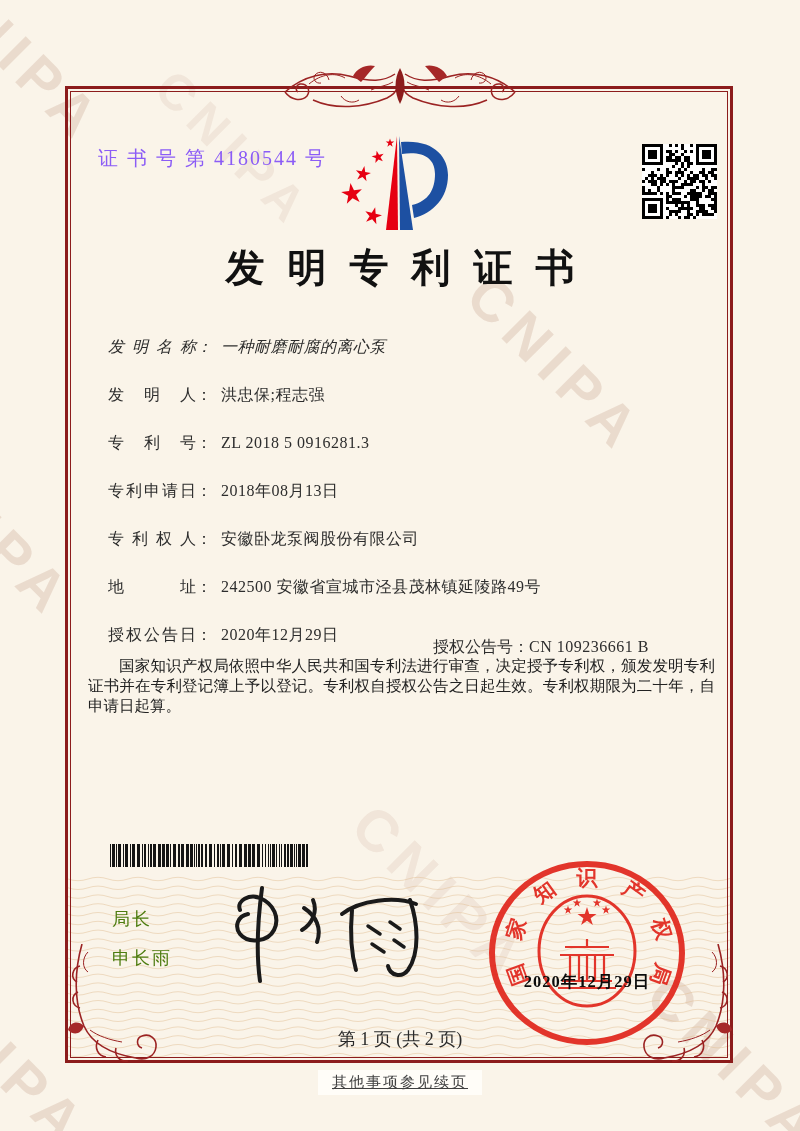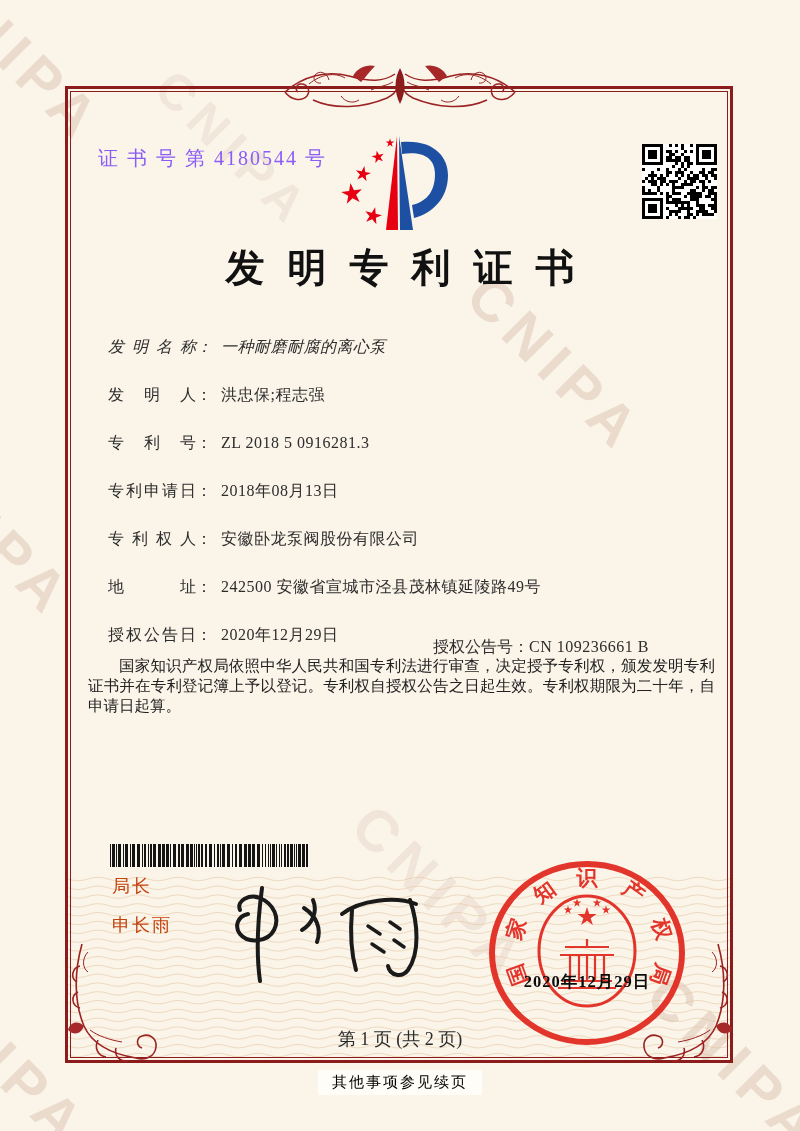--- a/index.html
+++ b/index.html
@@ -38,33 +38,33 @@
   .flabel{display:inline-block; width:88px; text-align:justify; text-align-last:justify; vertical-align:top;}
   .fcolon{display:inline-block; margin-right:9px;}
   .fvalue{letter-spacing:0.5px;}
   .grant-no{position:absolute; left:325px; top:0; white-space:nowrap;margin-top:12px;}
   .body-text{
     left:88px; top:656px; width:627px;
     font-size:15.5px; line-height:20px; text-align:justify;
     color:#222;
   }
   .body-text p{margin:0; text-indent:2em;}
-  .signer{left:112px; top:868px; font-family:Liberation Mono, monospace;
-    font-size:18px; line-height:39px; color:#c2410c; letter-spacing:2px;}
+  .signer{left:112px; top:900px; font-family:Liberation Sans, sans-serif;
+    font-size:18px; line-height:39px; color:#4d7c0f; letter-spacing:2px;}
   .seal-date{
     left:487px; top:971px; width:200px; text-align:center;
     font-size:16.5px; color:#0c0c0c; letter-spacing:1px; font-weight:600;
   }
   .page-info{left:0; right:0; top:1027px; text-align:center; font-size:18px; color:#2a2a2a;}
   .cont-note{
     left:0; right:0; top:1070px; text-align:center;
   }
   .cont-note span{
     display:inline-block; background:#fffdf8; padding:3px 14px;
-    font-size:15px; color:#000000; letter-spacing:2px;
+    font-size:15px; color:#404040; letter-spacing:2px;text-decoration:underline;
   }
   svg{display:block;}
 </style>
 </head>
 <body>
 
 <div class="page">
 
   <svg width="0" height="0">
     <defs>

